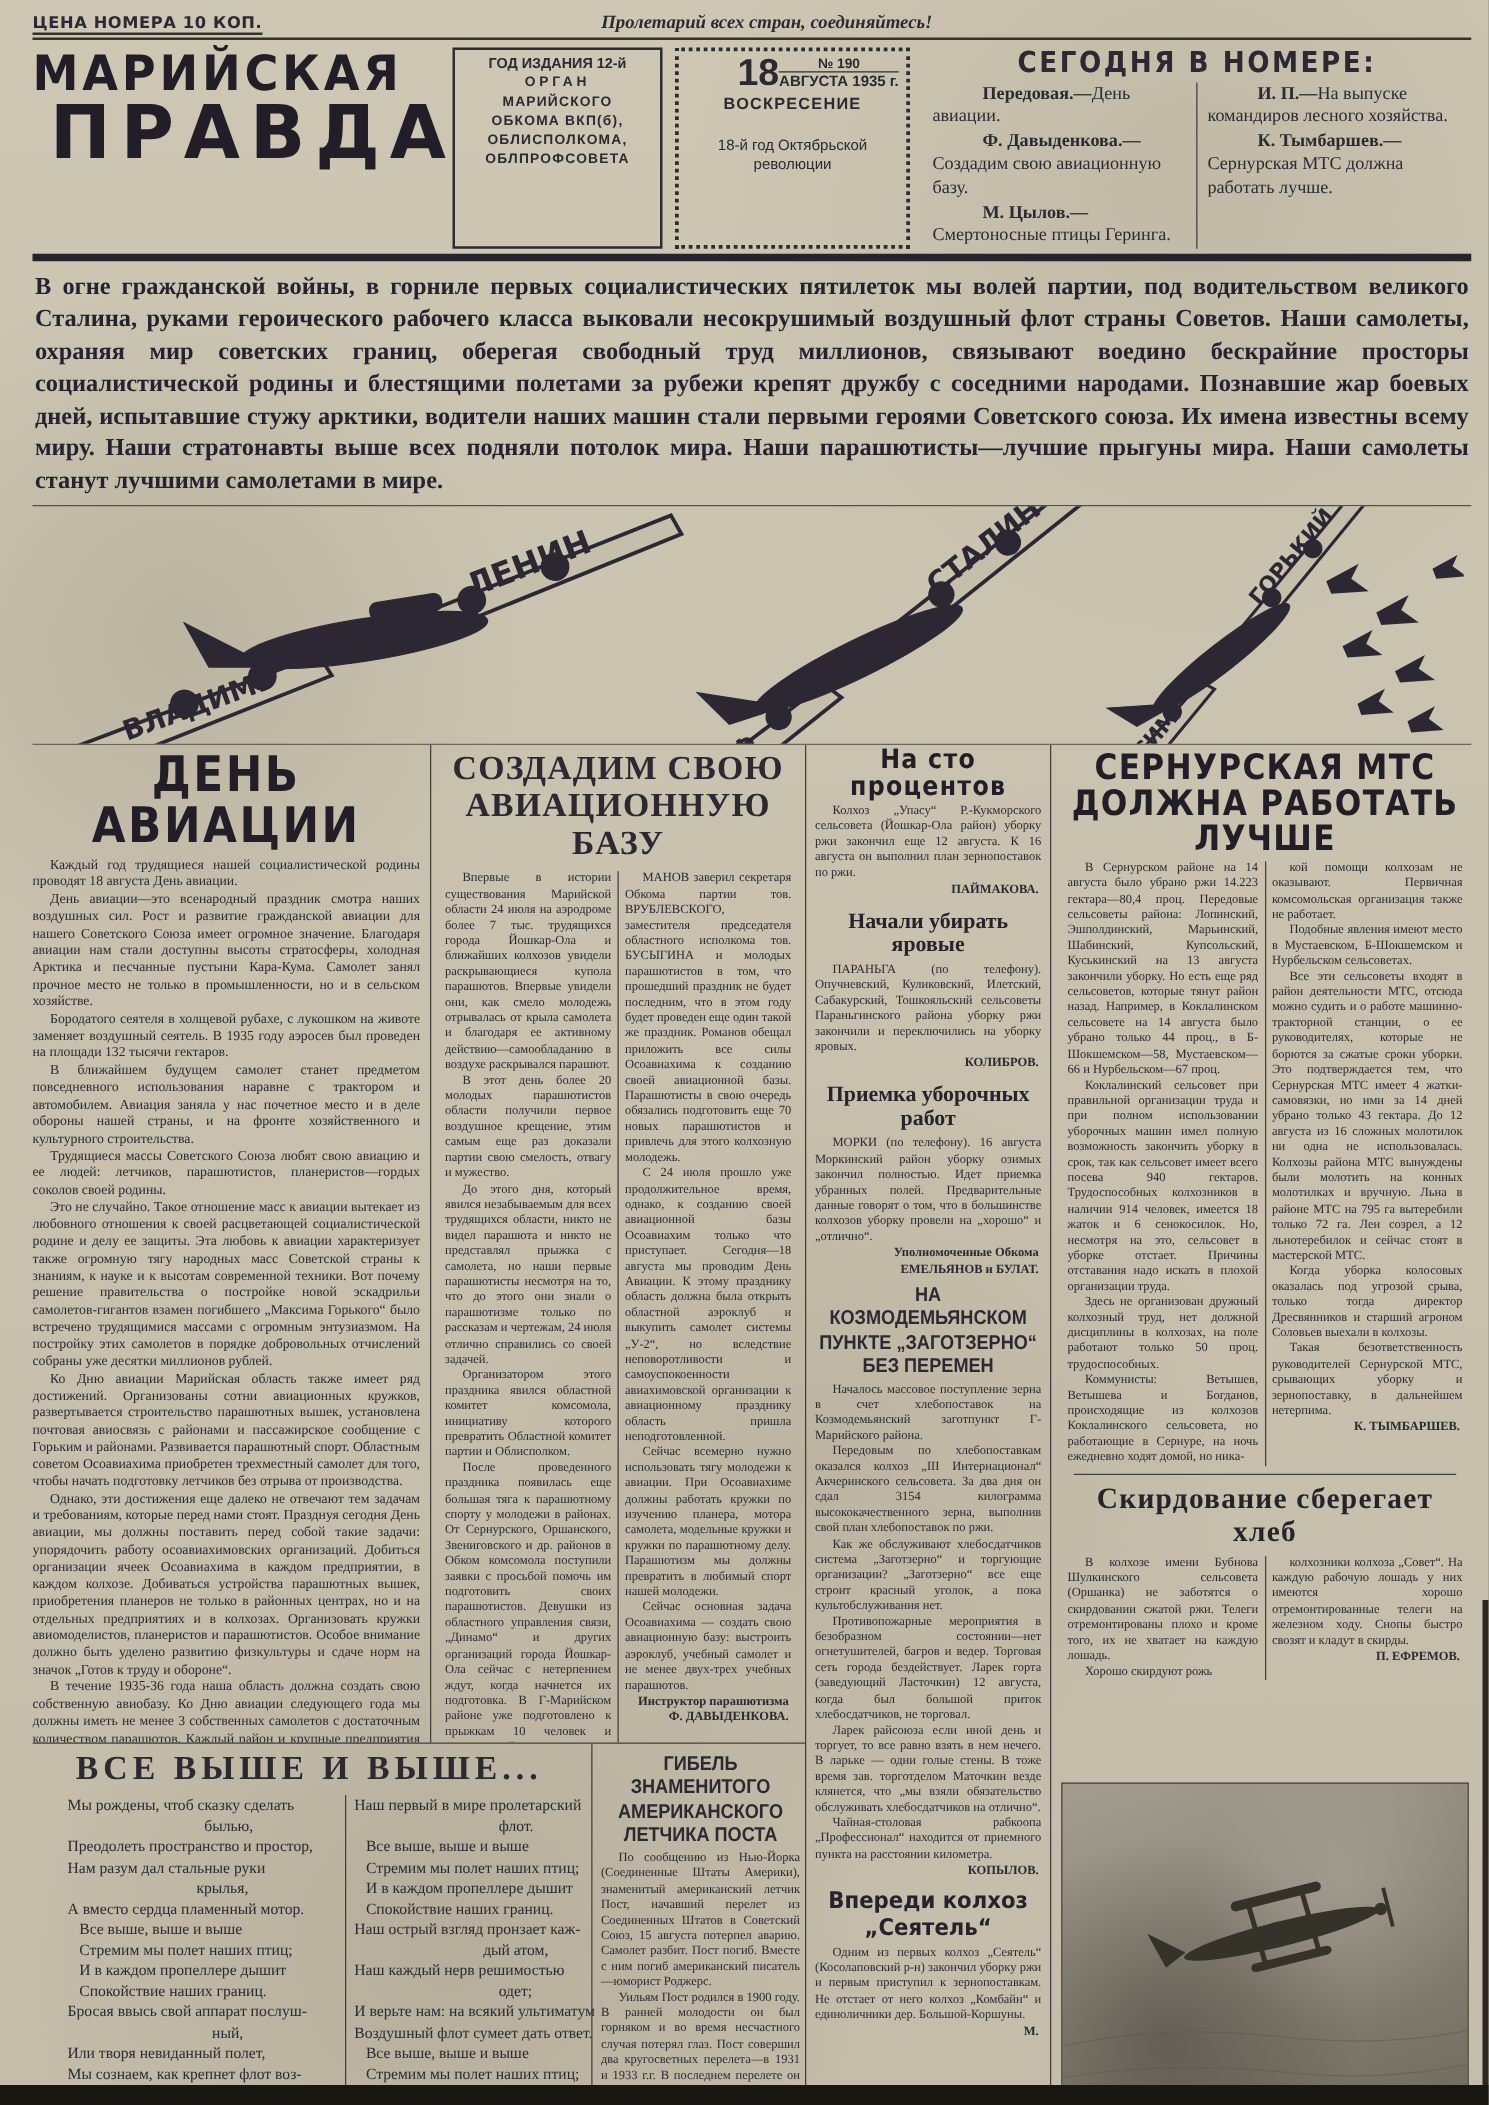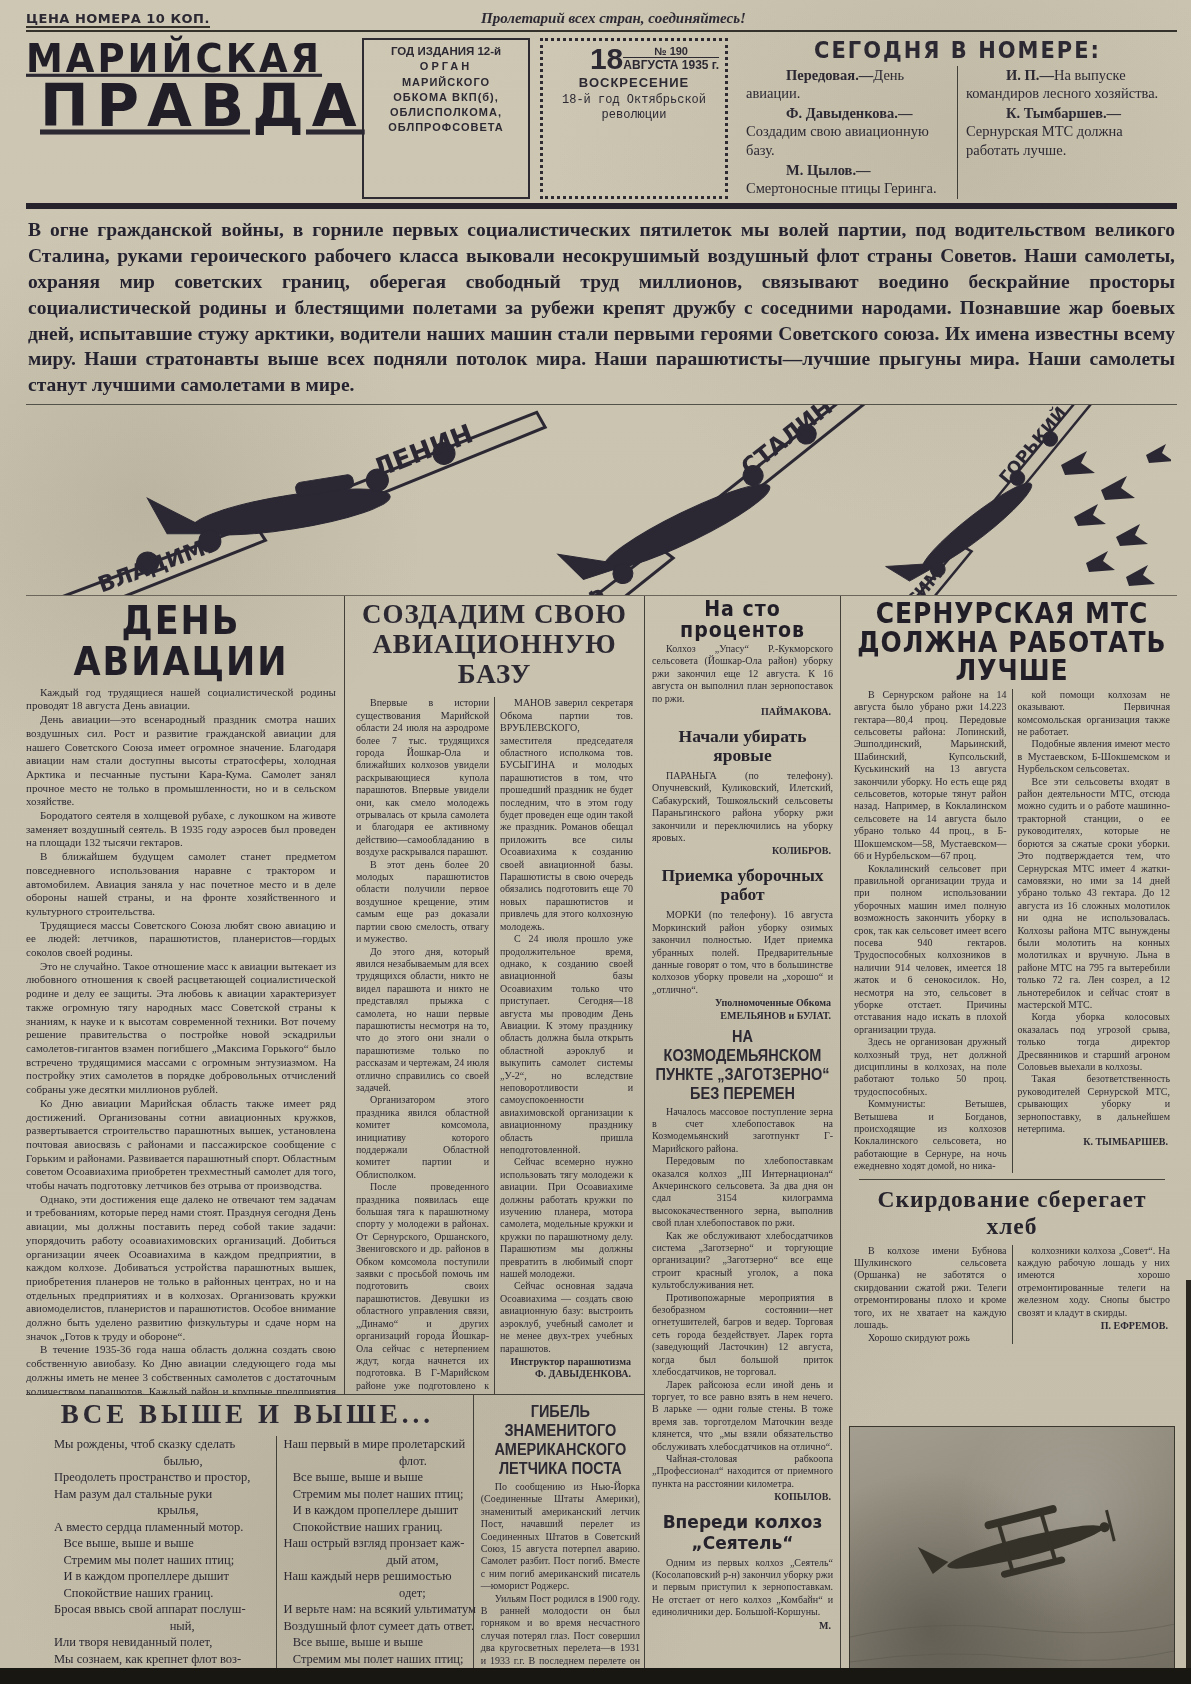--- a/index.html
+++ b/index.html
@@ -16,34 +16,34 @@
   .bottombar{position:absolute;left:0;right:0;bottom:0;height:16px;background:#191711;}
   .edge-r{position:absolute;top:1280px;bottom:0;right:0;width:5px;background:#2a2620;}
 
   
   .topstrip{display:flex;align-items:baseline;border-bottom:2px solid #35322c;padding-bottom:2px;}
   .price{font-family:"DejaVu Sans",sans-serif;font-weight:bold;font-size:13px;letter-spacing:.5px;border-bottom:2px solid #35322c;}
   .slogan{flex:1;text-align:center;font-style:italic;font-weight:bold;font-size:15px;padding-right:160px;}
 
   
   .masthead{display:flex;align-items:stretch;padding:6px 0 4px 0;border-bottom:6px solid #26232c;}
-  .logo{width:330px;padding-top:2px;text-decoration:underline;}
+  .logo{width:330px;padding-top:2px;}
   .logo .l1{font-family:"DejaVu Sans",sans-serif;font-weight:800;font-size:37px;letter-spacing:3px;color:#211e28;transform:scaleY(1.05);line-height:1;}
   .logo .l2{font-family:"DejaVu Sans",sans-serif;font-weight:800;font-size:58px;letter-spacing:8px;color:#211e28;transform:scaleY(1.02);line-height:1.02;margin-left:14px;}
   .orgbox{width:152px;border:2px solid #2e2b33;padding:5px 6px;text-align:center;font-family:"Liberation Sans",sans-serif;margin-left:6px;}
   .orgbox .g{font-weight:bold;font-size:11.5px;margin-bottom:3px;}
   .orgbox .o{font-weight:bold;font-size:11px;letter-spacing:3px;margin-bottom:3px;}
   .orgbox .m{font-weight:bold;font-size:11px;letter-spacing:1px;line-height:1.35;}
   .datebox{width:170px;border:3px dotted #2e2b33;margin-left:10px;padding:4px 6px;text-align:center;font-family:"Liberation Sans",sans-serif;}
   .datebox .row1{display:flex;align-items:flex-start;justify-content:flex-end;}
   .datebox .big{font-size:30px;font-weight:800;line-height:.9;}
   .datebox .no{font-size:11px;font-weight:bold;border-bottom:1px solid #2e2b33;}
   .datebox .mon{font-size:12px;font-weight:bold;}
   .datebox .wd{font-weight:800;font-size:13px;margin-top:3px;letter-spacing:1px;}
-  .datebox .rev{font-size:12px;margin-top:3px;line-height:1.25;font-family:Liberation Mono, monospace;}
+  .datebox .rev{font-size:12px;margin-top:19px;line-height:1.25;font-family:Liberation Sans, sans-serif;}
   .today{flex:1;margin-left:10px;}
   .today h2{margin:0 0 4px 0;text-align:center;font-family:"DejaVu Sans",sans-serif;font-weight:800;font-size:21px;letter-spacing:2px;transform:scaleY(1.1);}
   .toc-cols{display:flex;}
   .toc-col{width:50%;padding:0 8px;}
   .toc-col + .toc-col{border-left:1px solid #43403a;}
   .toc-item{margin:0 0 2px 0;font-size:14.5px;line-height:1.25;text-indent:12px;}
   .toc-item b{font-family:"Liberation Serif",serif;margin-left:28px;}
 
   
   .lead{padding:8px 2px 6px 2px;font-weight:bold;font-size:19.5px;line-height:1.33;text-align:justify;color:#262330;border-bottom:1px solid #54504a;}
@@ -231,21 +231,21 @@
           </div>
       </div>
 
       <div class="colB">
         <div class="hB">СОЗДАДИМ СВОЮ АВИАЦИОННУЮ БАЗУ</div>
         <div class="subcols">
           <div class="sub body-sm">
               <p class="p">Впервые в истории существования Марийской области 24 июля на аэродроме более 7 тыс. трудящихся города Йошкар-Ола и ближайших колхозов увидели раскрывающиеся купола парашютов. Впервые увидели они, как смело молодежь отрывалась от крыла самолета и благодаря ее активному действию—самообладанию в воздухе раскрывался парашют.</p>
               <p class="p">В этот день более 20 молодых парашютистов области получили первое воздушное крещение, этим самым еще раз доказали партии свою смелость, отвагу и мужество.</p>
               <p class="p">До этого дня, который явился незабываемым для всех трудящихся области, никто не видел парашюта и никто не представлял прыжка с самолета, но наши первые парашютисты несмотря на то, что до этого они знали о парашютизме только по рассказам и чертежам, 24 июля отлично справились со своей задачей.</p>
-              <p class="p">Организатором этого праздника явился областной комитет комсомола, инициативу которого поддержали Областной комитет партии и Облисполком.</p>
+              <p class="p">Организатором этого праздника явился областной комитет комсомола, инициативу которого превратить Областной комитет партии и Облисполком.</p>
               <p class="p">После проведенного праздника появилась еще большая тяга к парашютному спорту у молодежи в районах. От Сернурского, Оршанского, Звениговского и др. районов в Обком комсомола поступили заявки с просьбой помочь им подготовить своих парашютистов. Девушки из областного управления связи, „Динамо“ и других организаций города Йошкар-Ола сейчас с нетерпением ждут, когда начнется их подготовка. В Г-Марийском районе уже подготовлено к прыжкам 10 человек и парашютный праздник намечается 24 августа.</p>
             </div>
           <div class="sub body-sm">
             <div>
                 <p class="p">МАНОВ заверил секретаря Обкома партии тов. ВРУБЛЕВСКОГО, заместителя председателя областного исполкома тов. БУСЫГИНА и молодых парашютистов в том, что прошедший праздник не будет последним, что в этом году будет проведен еще один такой же праздник. Романов обещал приложить все силы Осоавиахима к созданию своей авиационной базы. Парашютисты в свою очередь обязались подготовить еще 70 новых парашютистов и привлечь для этого колхозную молодежь.</p>
                 <p class="p">С 24 июля прошло уже продолжительное время, однако, к созданию своей авиационной базы Осоавиахим только что приступает. Сегодня—18 августа мы проводим День Авиации. К этому празднику область должна была открыть областной аэроклуб и выкупить самолет системы „У-2“, но вследствие неповоротливости и самоуспокоенности авиахимовской организации к авиационному празднику область пришла неподготовленной.</p>
                 <p class="p">Сейчас всемерно нужно использовать тягу молодежи к авиации. При Осоавиахиме должны работать кружки по изучению планера, мотора самолета, модельные кружки и кружки по парашютному делу. Парашютизм мы должны превратить в любимый спорт нашей молодежи.</p>
                 <p class="p">Сейчас основная задача Осоавиахима — создать свою авиационную базу: выстроить аэроклуб, учебный самолет и не менее двух-трех учебных парашютов.</p>
               </div>
             <div class="sig-sm">Инструктор парашютизма Ф. ДАВЫДЕНКОВА.</div>

